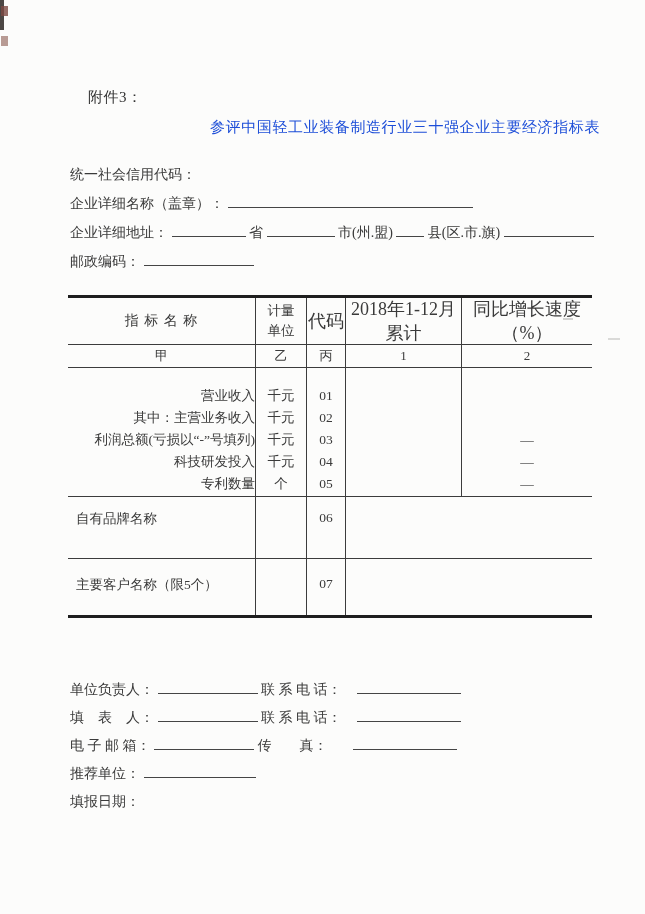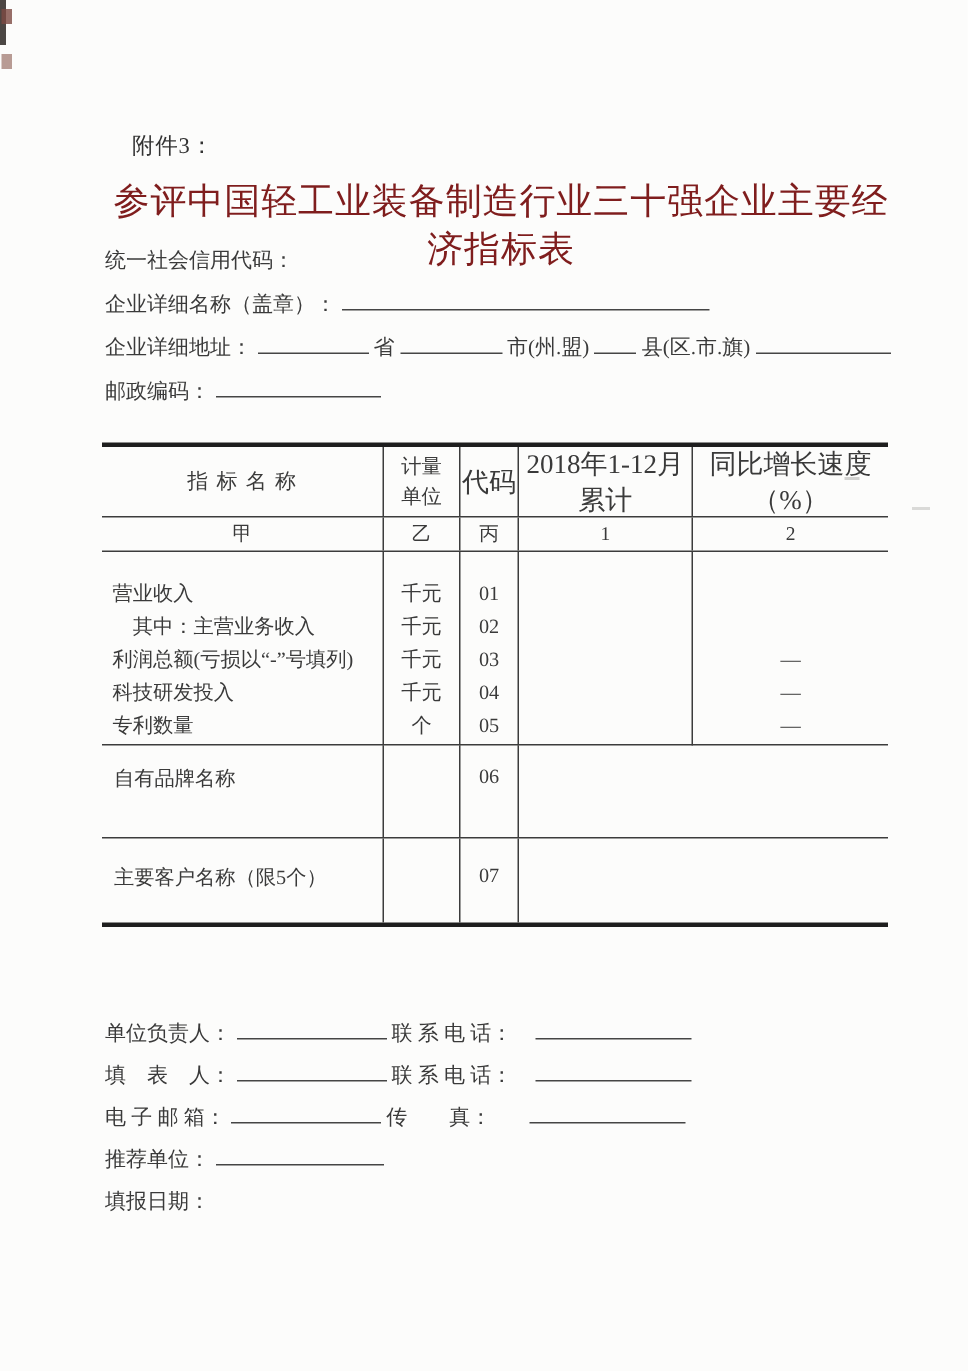--- a/index.html
+++ b/index.html
@@ -8,22 +8,22 @@
     font-family:"Liberation Serif","DejaVu Serif",serif;color:#3a3a3a;overflow:hidden;
   }
   
   .edge-strip{position:absolute;left:0;top:0;width:4px;height:30px;background:#4c4744;}
   .edge-mark1{position:absolute;left:1px;top:6px;width:7px;height:10px;background:#7d4a43;opacity:.8;}
   .edge-mark2{position:absolute;left:1px;top:36px;width:7px;height:10px;background:#8a5a50;opacity:.6;}
   .speck1{position:absolute;left:563px;top:318px;width:10px;height:2px;background:#d2d2d0;}
   .speck2{position:absolute;left:608px;top:338px;width:12px;height:2px;background:#dadad8;}
 
   .attachment{position:absolute;left:88px;top:88px;font-size:15px;letter-spacing:.5px;color:#333;}
-  .title{position:absolute;left:68px;top:118px;width:532px;text-align:center;
-    font-size:24px;letter-spacing:.6px;color:#7f1d1d;}
+  .title{position:absolute;left:68px;top:118px;width:532px;text-align:right;
+    font-size:15px;letter-spacing:.6px;color:#1d4ed8;}
 
   .topform{position:absolute;left:70px;top:160px;width:530px;font-size:14px;}
   .topform .frow{height:29px;line-height:29px;white-space:nowrap;}
   .blank{display:inline-block;border-bottom:1px solid #454545;height:15px;vertical-align:baseline;}
   .w245{width:245px;} .w74{width:74px;} .w68{width:68px;} .w28{width:28px;}
   .w92{width:90px;} .w110{width:110px;} .w100{width:100px;} .w104{width:104px;} .w112{width:112px;}
 
   
   .tbl{position:absolute;left:68px;top:295px;width:524px;font-size:13.5px;color:#3a3a3a;}
   .tbl *{box-sizing:border-box;}
@@ -38,21 +38,21 @@
   .c2{width:51px;border-right:1px solid #3c3c3c;}
   .c3{width:39px;border-right:1px solid #3c3c3c;}
   .c4{width:116px;border-right:1px solid #3c3c3c;}
   .c5{width:130px;}
   .c45{width:246px;}
   .name-head{letter-spacing:1px;font-size:14px;}
   .unit-head{display:inline-block;width:2em;line-height:1.45;text-align:center;}
   .small{font-size:18px;}
   .col{height:129px;padding-top:17px;}
   .col .ln{height:22px;line-height:22px;text-align:center;}
-  .col.left .ln{text-align:left;padding-left:7px;white-space:pre;}
+  .col.left .ln{text-align:right;padding-left:7px;white-space:pre;}
   .topcell{align-items:flex-start;padding-top:13px;}
   .topcell.lefttext{justify-content:flex-start;text-align:left;padding-left:8px;}
   .custcell{padding-top:17px;}
 
   .footer{position:absolute;left:70px;top:676px;width:460px;font-size:14px;}
   .footer .frow{height:28px;line-height:28px;white-space:nowrap;}
   .flabel{display:inline-block;}
   .flabel-r{display:inline-block;width:92px;}
 </style>
 </head>

